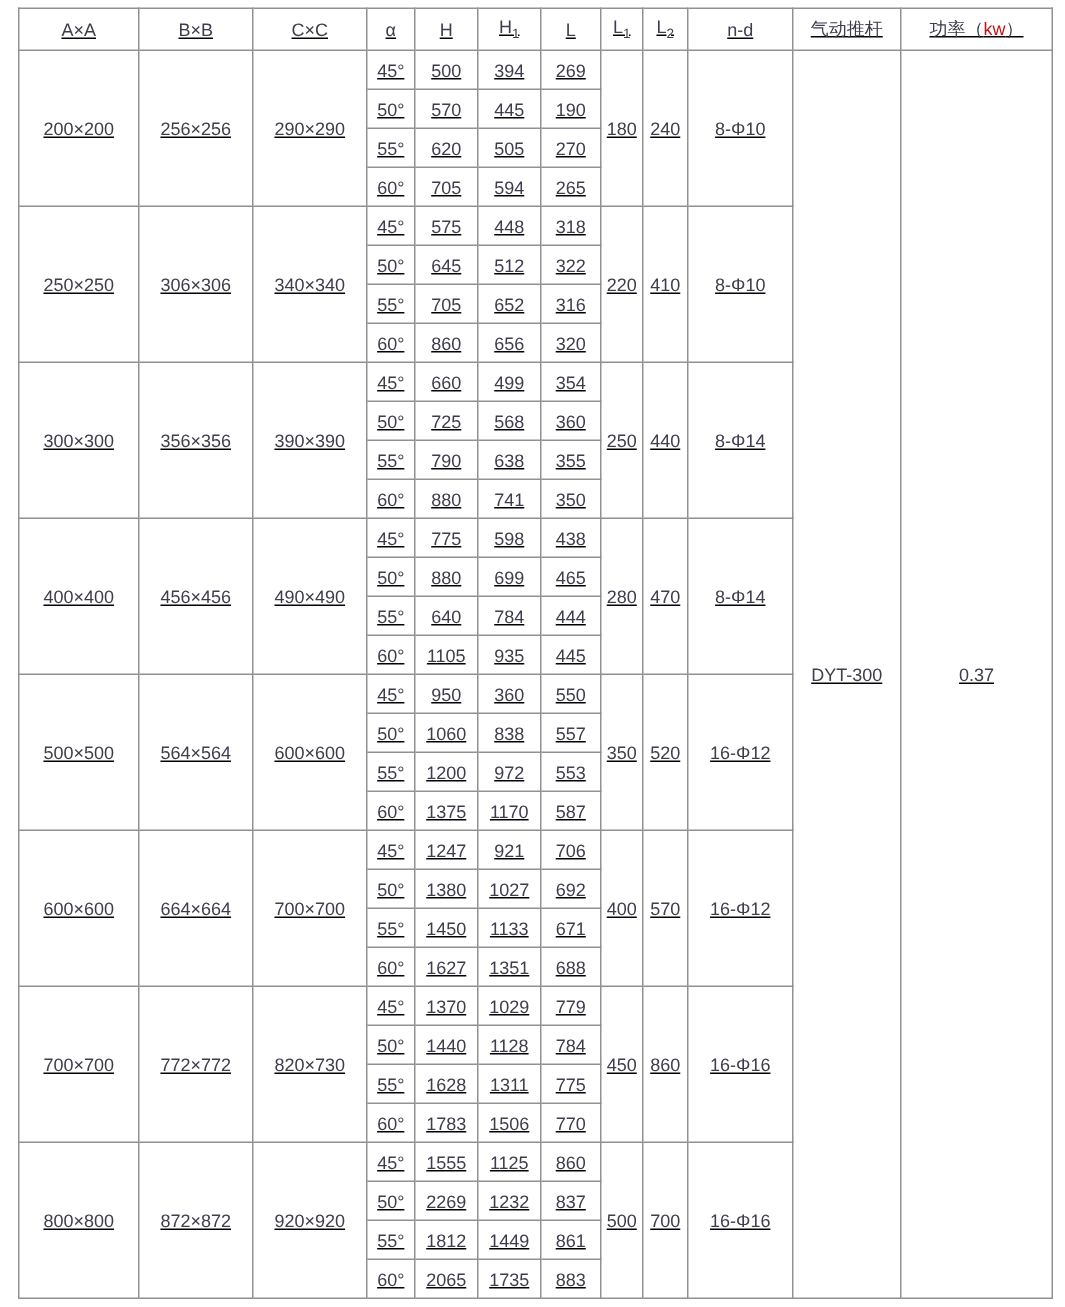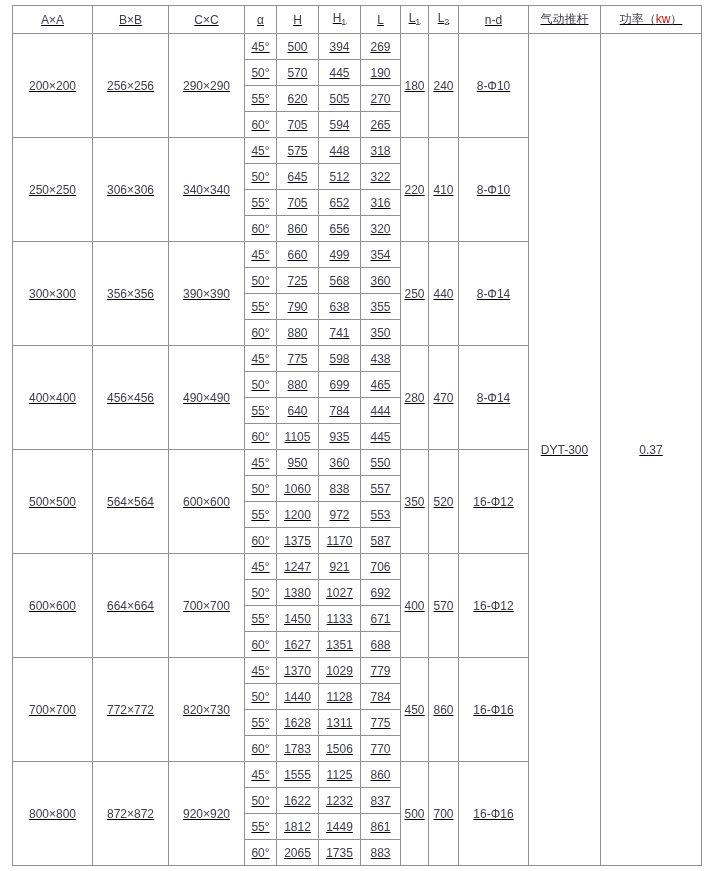--- a/index.html
+++ b/index.html
@@ -292,21 +292,21 @@
           <td>45°</td>
           <td>1555</td>
           <td>1125</td>
           <td>860</td>
           <td rowspan="4">500</td>
           <td rowspan="4">700</td>
           <td rowspan="4">16-Φ16</td>
         </tr>
         <tr>
           <td>50°</td>
-          <td>1622</td>
+          <td>2269</td>
           <td>1232</td>
           <td>837</td>
         </tr>
         <tr>
           <td>55°</td>
           <td>1812</td>
           <td>1449</td>
           <td>861</td>
         </tr>
         <tr>

